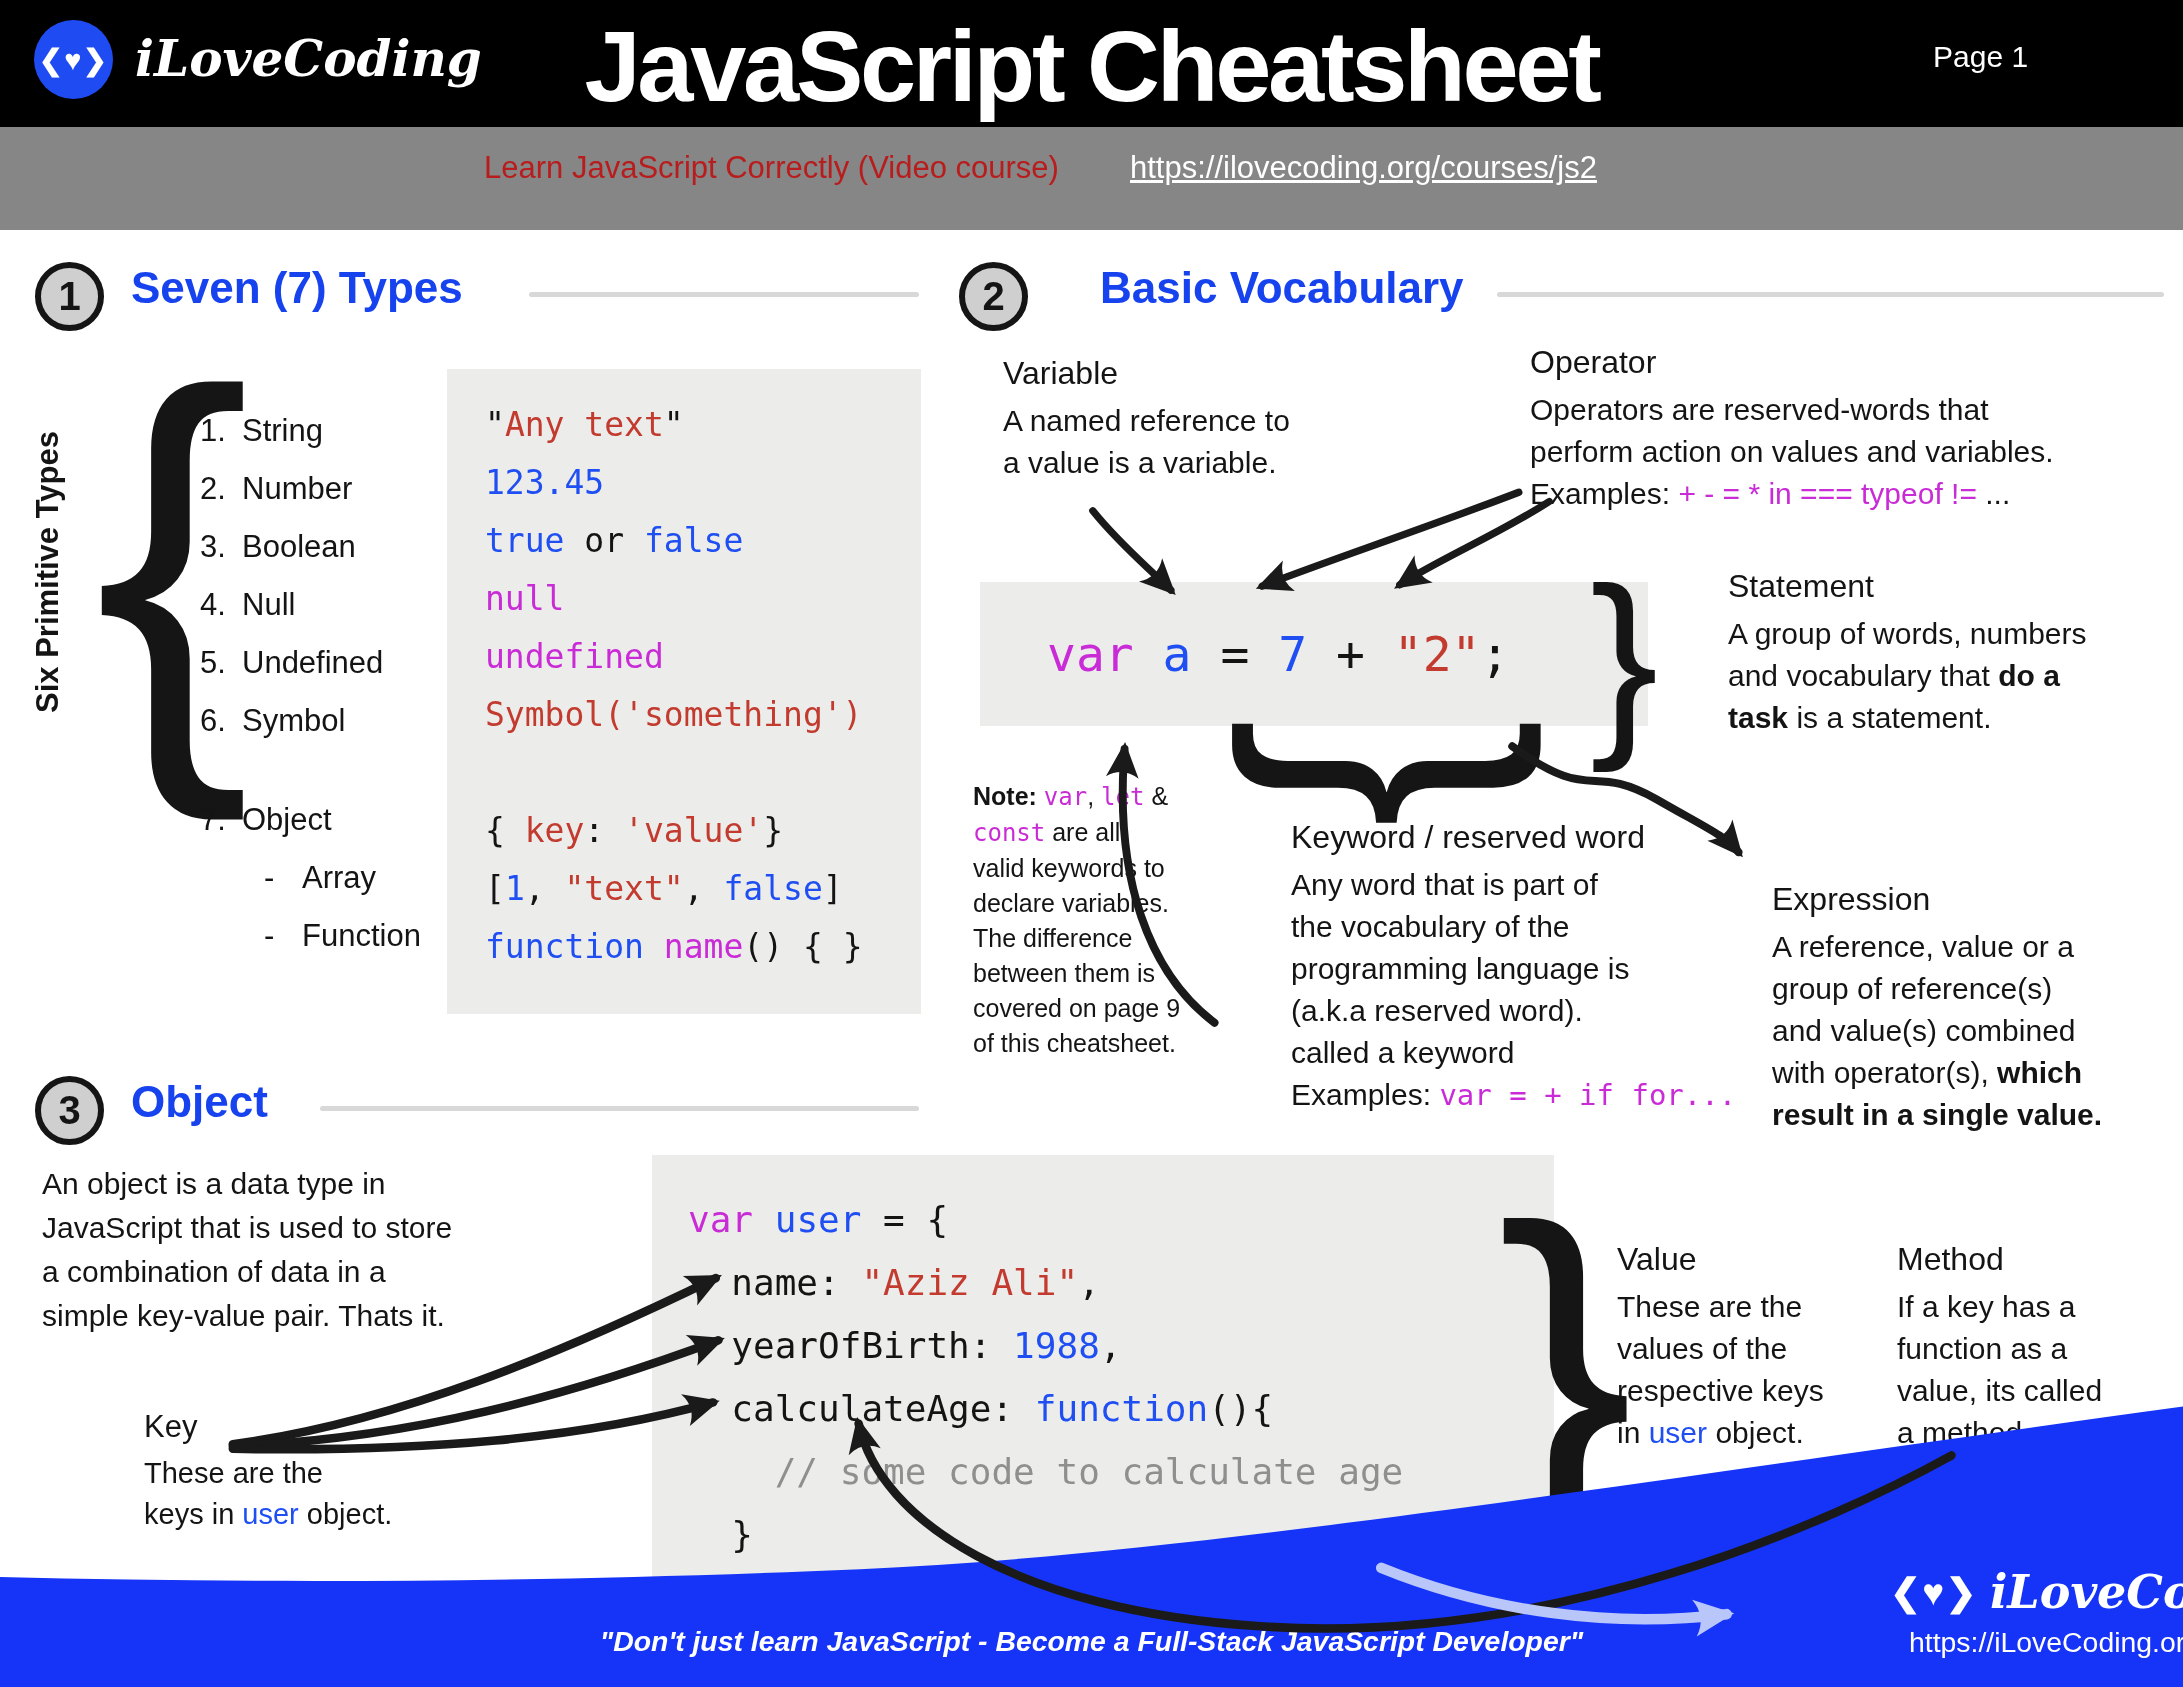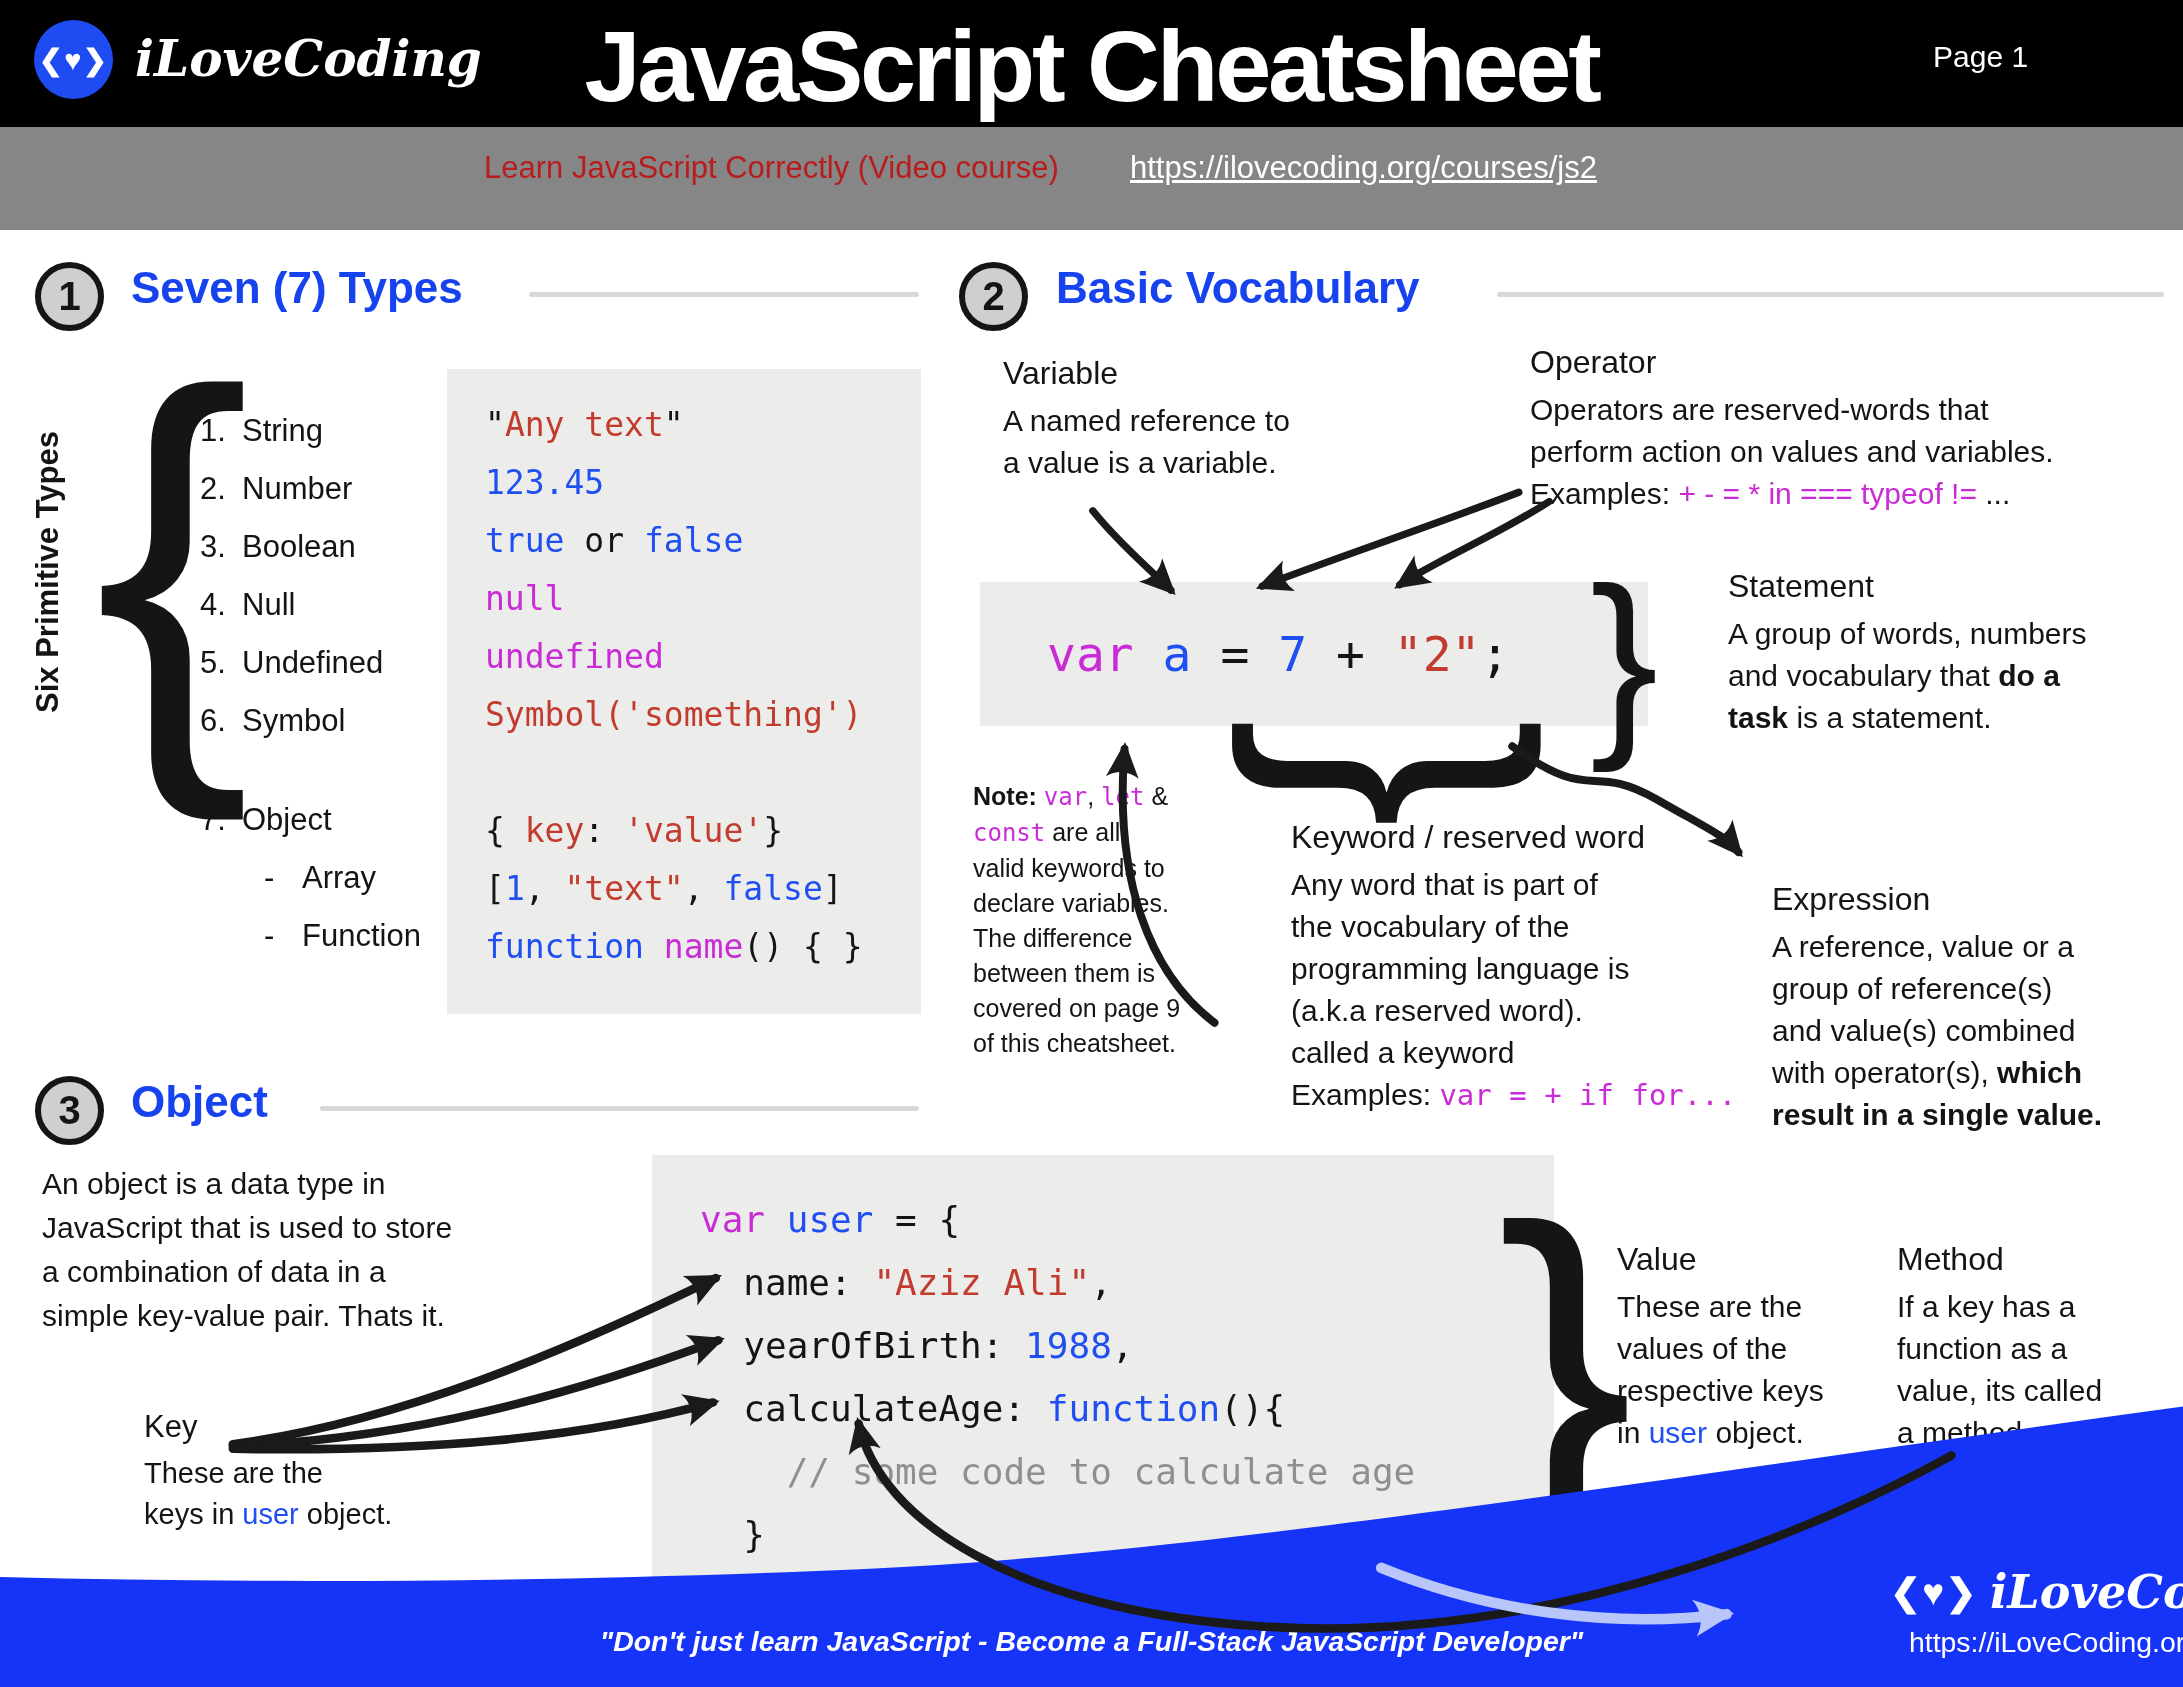--- a/index.html
+++ b/index.html
@@ -153,21 +153,21 @@
     <div class="cl"><span class="c-red">Symbol('something')</span></div>
     <div class="cl"> </div>
     <div class="cl"><span class="c-plain">{ </span><span class="c-red">key</span><span class="c-plain">: </span><span class="c-red">'value'</span><span class="c-plain">}</span></div>
     <div class="cl"><span class="c-plain">[</span><span class="c-blue">1</span><span class="c-plain">, </span><span class="c-red">"text"</span><span class="c-plain">, </span><span class="c-blue">false</span><span class="c-plain">]</span></div>
     <div class="cl"><span class="c-blue">function </span><span class="c-mag">name</span><span class="c-plain">() { }</span></div>
   </div>
 
   <div class="abs badge" style="left:959px;top:262px">
     <span>2</span>
   </div>
-  <div class="abs sec-title" style="left:1056px;top:263px">Basic Vocabulary</div>
+  <div class="abs sec-title" style="left:1100px;top:263px">Basic Vocabulary</div>
   <div class="abs rule" style="left:1497px;top:292px;width:667px"></div>
 
   <div class="abs blk" style="left:1003px;top:355px">
     <div class="bt">Variable</div>
     <div class="tl">A named reference to</div>
     <div class="tl">a value is a variable.</div>
   </div>
 
   <div class="abs blk" style="left:1530px;top:344px">
     <div class="bt">Operator</div>
@@ -233,21 +233,21 @@
     <div class="tl" style="line-height:44px">a combination of data in a</div>
     <div class="tl" style="line-height:44px">simple key-value pair. Thats it.</div>
   </div>
 
   <div class="abs blk" style="left:144px;top:1409px">
     <div class="bt" style="font-size:31px">Key</div>
     <div class="tl" style="font-size:29px;line-height:41px">These are the</div>
     <div class="tl" style="font-size:29px;line-height:41px"><span>keys in </span><span class="c-blue">user</span><span> object.</span></div>
   </div>
 
-  <div class="abs codepanel" id="code3" style="left:652px;top:1155px;width:902px;height:463px;padding:33px 0 0 48px">
+  <div class="abs codepanel" id="code3" style="left:652px;top:1155px;width:902px;height:463px;padding:33px 0 0 36px">
     <div class="cl"><span class="c-mag">var </span><span class="c-blue">user </span><span class="c-plain">= {</span></div>
     <div class="cl"><span class="c-plain">  name: </span><span class="c-red">"Aziz Ali"</span><span class="c-plain">,</span></div>
     <div class="cl"><span class="c-plain">  yearOfBirth: </span><span class="c-blue">1988</span><span class="c-plain">,</span></div>
     <div class="cl"><span class="c-plain">  calculateAge: </span><span class="c-blue">function</span><span class="c-plain">(){</span></div>
     <div class="cl"><span class="c-gray">    // some code to calculate age</span></div>
     <div class="cl"><span class="c-plain">  }</span></div>
     <div class="cl"><span class="c-plain">}</span></div>
   </div>
 
   <div class="abs brace" style="left:1497px;top:1188px;font-size:410px;line-height:370px">}</div>

